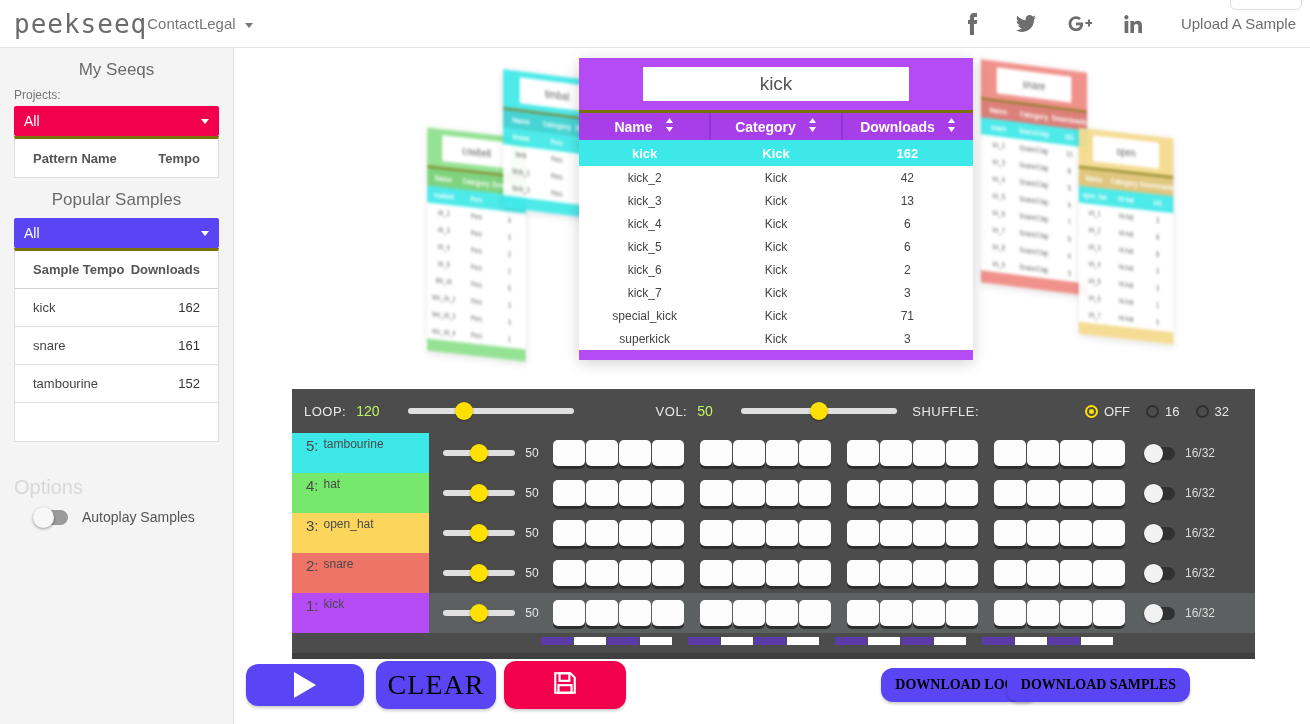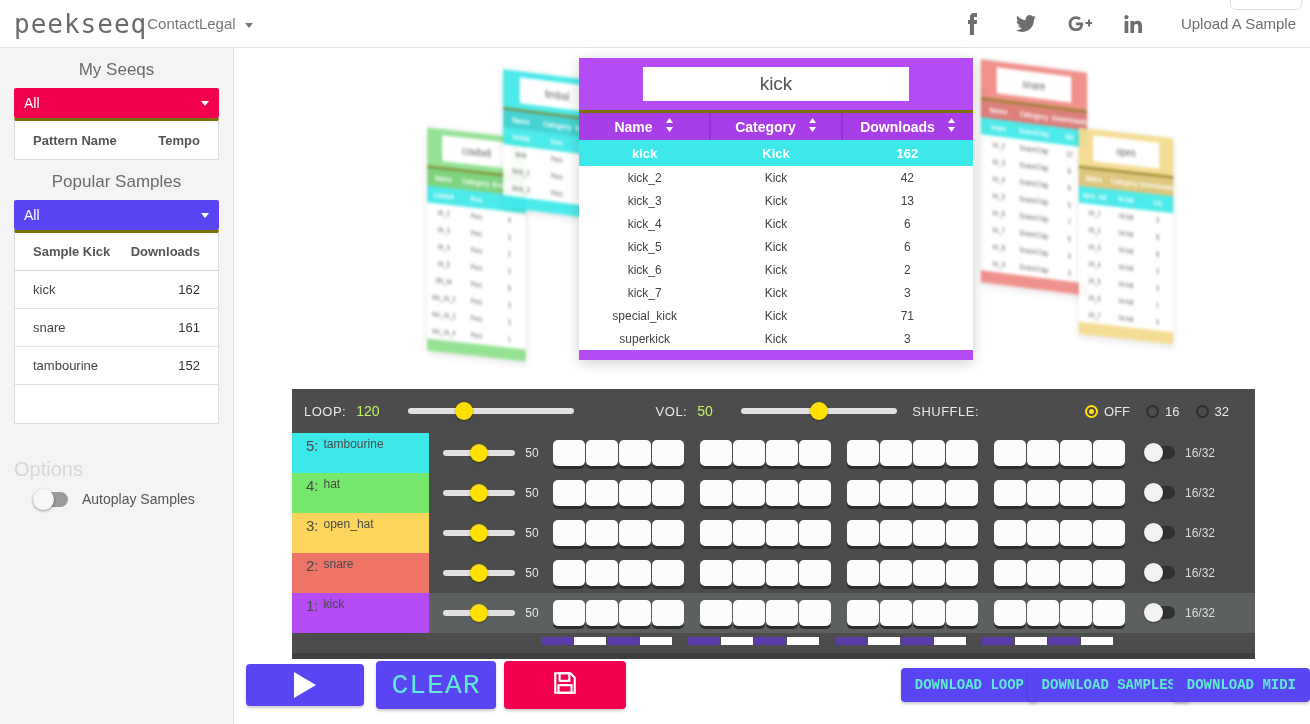--- a/index.html
+++ b/index.html
@@ -192,21 +192,21 @@
   }
   .tname .idx { font-size: 15px; margin-right: 5px; }
   .tslider { width: 72px; margin-left: 14px; }
   .tvol { width: 34px; text-align: center; font-size: 12px; color: #e8e8e8; }
   .steps { display: flex; gap: 16px; margin-left: 4px; }
   .grp { display: flex; gap: 1px; }
   .step {
     width: 32px; height: 26px; border-radius: 5px; background: #fcfcfc;
     box-shadow: 0 3px 0 #2e2e2e; cursor: pointer;
   }
-  .tswitch { margin-left: 22px; display: flex; align-items: flex-start; }
+  .tswitch { margin-left: 22px; display: flex; align-items: flex-end; }
   .sw {
     width: 28px; height: 13px; border-radius: 7px; background: #2f3132;
     position: relative; cursor: pointer;
   }
   .sw .knob {
     position: absolute; left: -3px; top: -3px; width: 19px; height: 19px;
     border-radius: 50%; background: #f2f2f2; box-shadow: 0 1px 2px rgba(0,0,0,.4);
   }
   .sw-lbl { margin-left: 10px; font-size: 12px; color: #dcdcdc; }
 
@@ -219,23 +219,23 @@
   .prog-seg.on { background: #5b3ba8; }
   .prog-seg.off { background: #ffffff; }
   .seq-scroll {
     position: absolute; left: 0; bottom: 0; width: 963px; height: 6px;
     background: #3f3f3f;
   }
 
   
   .btnbar { position: absolute; left: 12px; bottom: 8px; width: 1064px; height: 52px; }
   .btn {
-    position: absolute; border-radius: 4px; color: #5eead4; border: none;
+    position: absolute; border-radius: 12px; color: #000000; border: none;
     display: flex; align-items: center; justify-content: center;
-    cursor: pointer; font-family: Liberation Mono, monospace;
+    cursor: pointer; font-family: Liberation Serif, serif;
     box-shadow: 0 2px 3px rgba(0,0,0,.2);
   }
   .btn-play { left: 0; top: 0; width: 118px; height: 42px; background: #5a45f5; }
   .btn-clear { left: 130px; top: -3px; width: 120px; height: 48px; background: #5a45f5; font-size: 28px; letter-spacing: 1px; }
   .btn-save { left: 258px; top: -3px; width: 122px; height: 48px; background: #f2004e; }
   .btn-dl { top: 4px; height: 34px; background: #5a45f5; font-size: 14px; font-weight: bold; padding: 0 14px; }
   .btn-dl1 { right: 272px; } .btn-dl2 { right: 120px; } .btn-dl3 { right: 0; }
   .tri { width: 0; height: 0; border-left: 22px solid #fff; border-top: 13px solid transparent; border-bottom: 13px solid transparent; }
 </style>
 </head>
@@ -271,39 +271,40 @@
           <path fill="currentColor" d="M4.3 18H.6V6h3.7v12zM2.4 4.4C1.2 4.4.3 3.4.3 2.2S1.2 0 2.4 0s2.1 1 2.1 2.2-1 2.2-2.1 2.2zM18 18h-3.7v-5.8c0-1.4 0-3.2-2-3.2s-2.3 1.5-2.3 3.1V18H6.4V6H10v1.6h.1c.5-.9 1.7-1.9 3.5-1.9 3.8 0 4.4 2.5 4.4 5.7V18z"></path>
         </svg>
     </div>
     <div class="upload-link">Upload A Sample</div>
   </div>
   <div class="corner-blob"></div>
 </div>
 
 <div class="sidebar">
   <div class="side-title">My Seeqs</div>
+  <div class="side-label">Projects:</div>
   <div class="sel-box pink">
     <span>All</span>
     <span class="caret"></span>
   </div>
   <div class="tbl">
     <div class="tbl-row head">
       <span>Pattern Name</span>
       <span>Tempo</span>
     </div>
   </div>
 
   <div class="side-title">Popular Samples</div>
   <div class="sel-box blue">
     <span>All</span>
     <span class="caret"></span>
   </div>
   <div class="tbl">
     <div class="tbl-row head">
-      <span>Sample Kick</span>
+      <span>Sample Tempo</span>
       <span>Downloads</span>
     </div>
     <div class="list-clip">
       <div class="tbl-row">
         <span>kick</span>
         <span class="val">162</span>
       </div>
       <div class="tbl-row">
         <span>snare</span>
         <span class="val">161</span>
@@ -896,15 +897,14 @@
       <span>
         <svg width="26" height="26" viewBox="0 0 24 24">
             <path fill="none" stroke="#fff" stroke-width="2" d="M3 3h14l4 4v14H3z"></path>
             <rect x="7" y="3" width="9" height="7" fill="none" stroke="#fff" stroke-width="2"></rect>
             <rect x="6" y="14" width="12" height="7" fill="none" stroke="#fff" stroke-width="2"></rect>
           </svg>
       </span>
     </div>
     <div class="btn btn-dl btn-dl1">DOWNLOAD LOOP</div>
     <div class="btn btn-dl btn-dl2">DOWNLOAD SAMPLES</div>
-    <div class="btn btn-dl btn-dl3">DOWNLOAD MIDI</div>
   </div>
 </div>
 
 </body></html>

